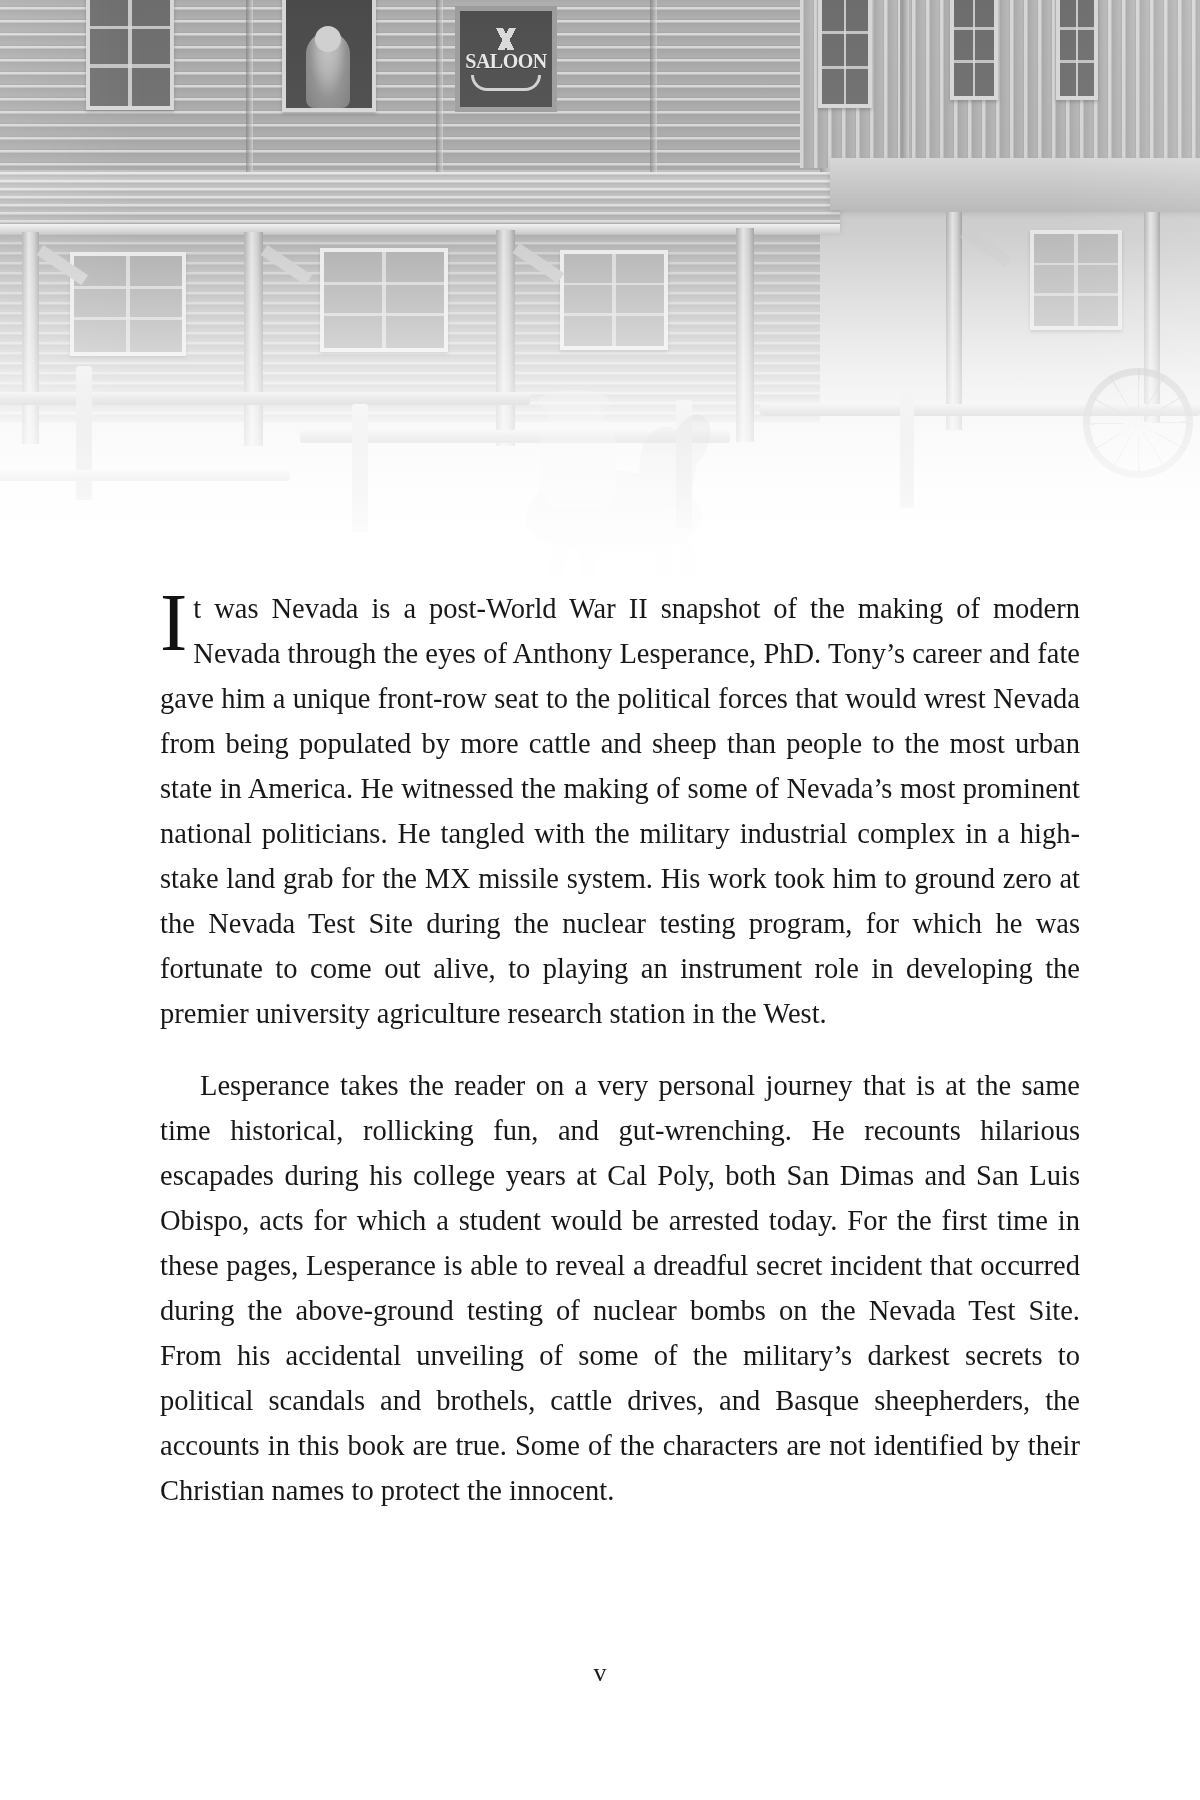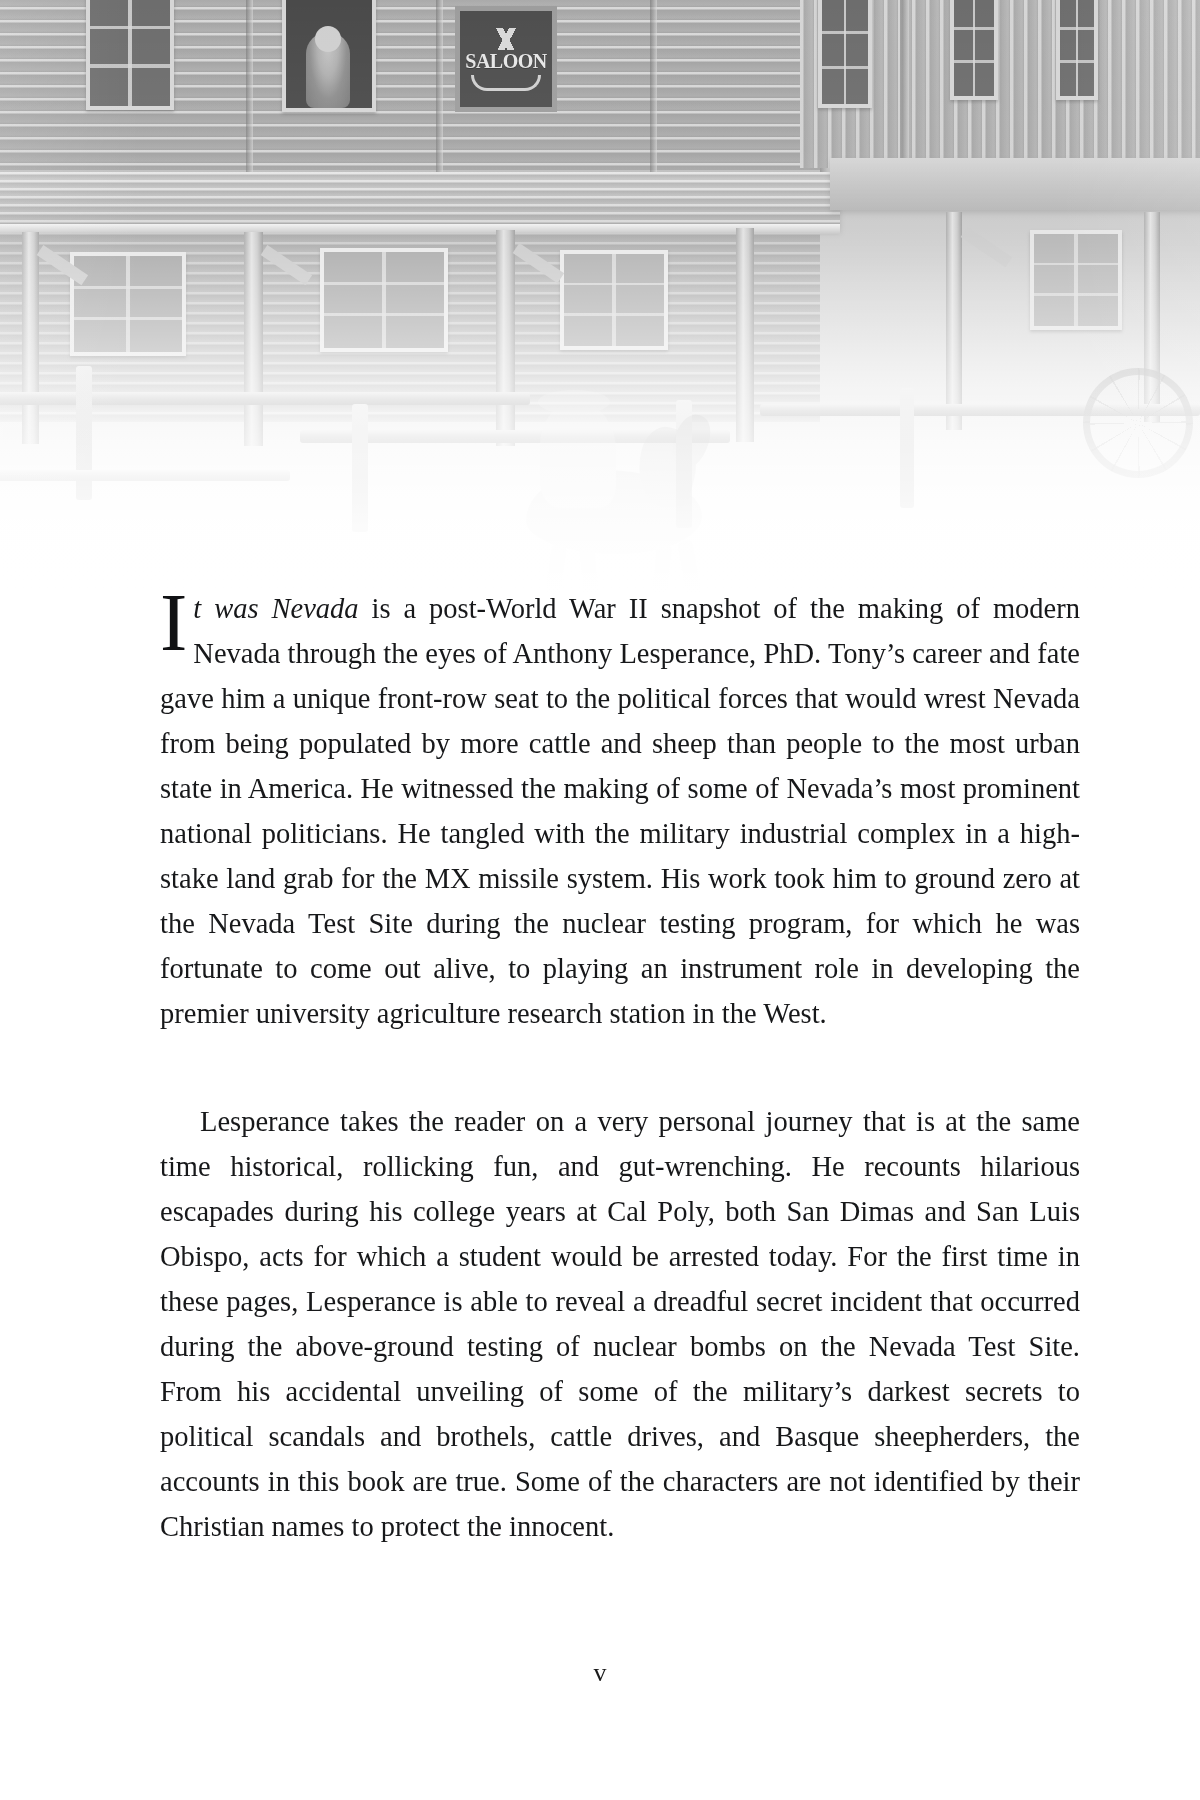--- a/index.html
+++ b/index.html
@@ -331,36 +331,36 @@
     font-family: "Liberation Serif", "DejaVu Serif", serif;
     font-size: 28.5px;
     line-height: 45px;
     color: #17181a;
     text-align: justify;
     text-justify: inter-word;
     hyphens: none;
   }
 
   p.para + p.para {
-    margin-top: 63px;
+    margin-top: 27px;
     text-indent: 40px;
   }
 
   .dropcap {
     float: left;
     font-family: "Liberation Serif", "DejaVu Serif", serif;
     font-size: 82px;
     line-height: 70px;
     font-weight: normal;
     padding: 0 6px 0 0;
     margin-top: 2px;
     color: #111214;
   }
 
-  .booktitle { font-style: italic; }
+  .booktitle { }
 
   .folio {
     position: absolute;
     left: 0;
     top: 1658px;
     width: 1200px;
     text-align: center;
     font-family: "Liberation Serif", "DejaVu Serif", serif;
     font-size: 26px;
     color: #1b1b1b;

